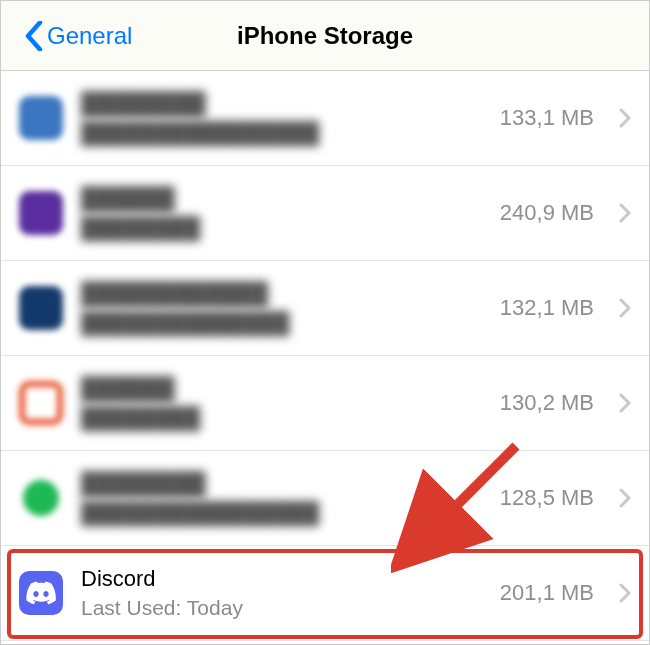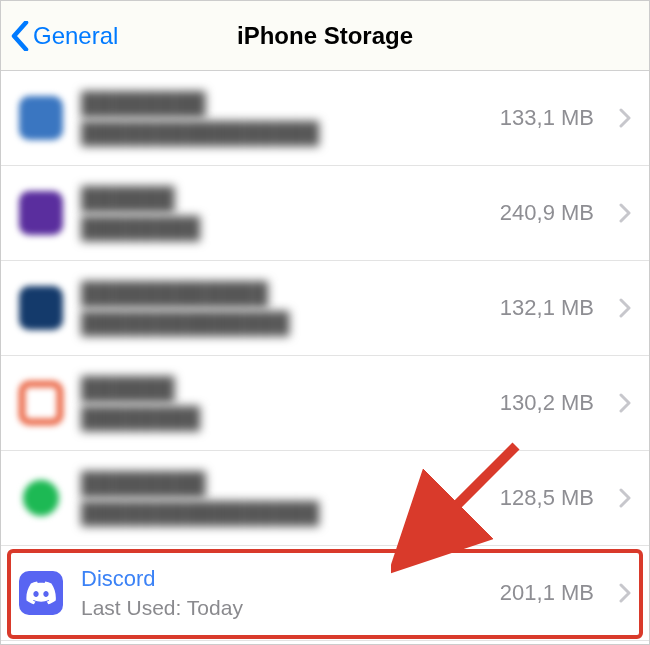--- a/index.html
+++ b/index.html
@@ -21,21 +21,21 @@
       height: 70px;
       background: #fcfcf7;
       border-bottom: 1px solid #d0d0d0;
       position: relative;
     }
     .back-button {
       display: flex;
       align-items: center;
       color: #007aff;
       font-size: 24px;
-      padding-left: 10px;
+      padding-left: 24px;
       cursor: pointer;
     }
     .back-chevron {
       width: 18px;
       height: 30px;
       margin-right: 4px;
     }
     .header-title {
       position: absolute;
       left: 50%;
@@ -69,21 +69,21 @@
       justify-content: center;
     }
     .app-info {
       flex: 1;
       display: flex;
       flex-direction: column;
       justify-content: center;
     }
     .app-name {
       font-size: 22px;
-      color: #3b82f6;
+      color: #000000;
       line-height: 1.2;
     }
     .app-sub {
       font-size: 21px;
       color: #8a8a8e;
       line-height: 1.2;
       margin-top: 2px;
     }
     .app-size {
       font-size: 22px;

